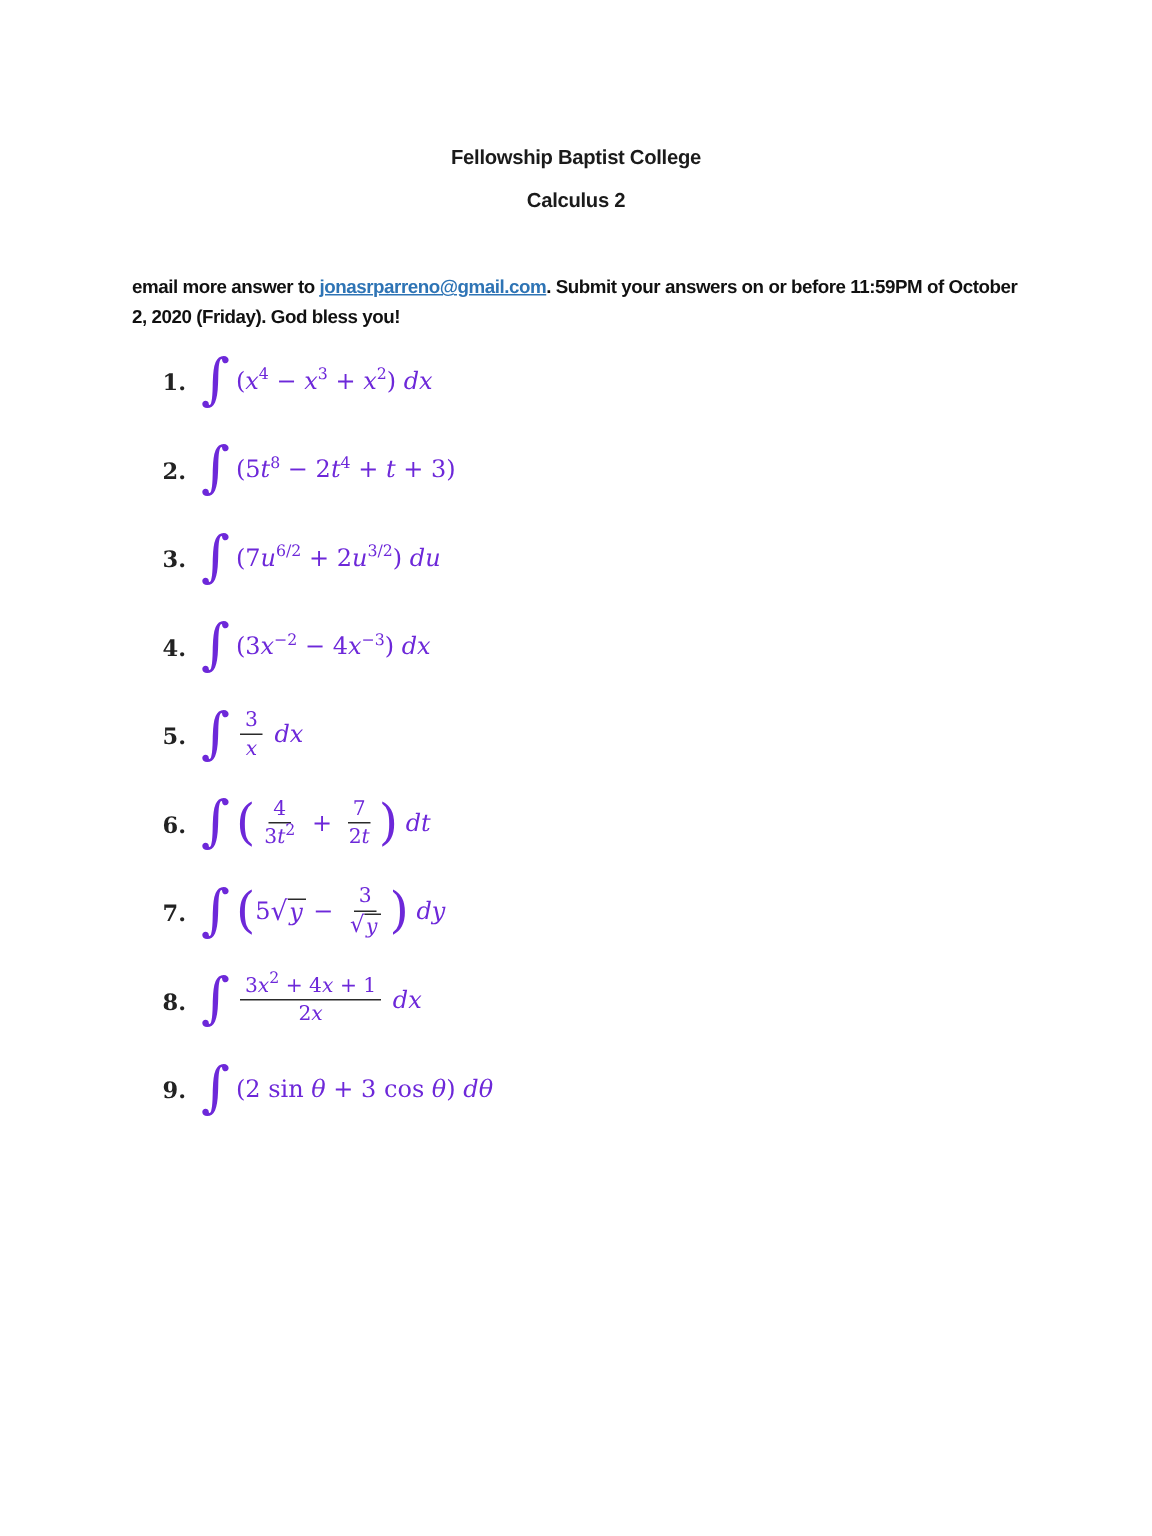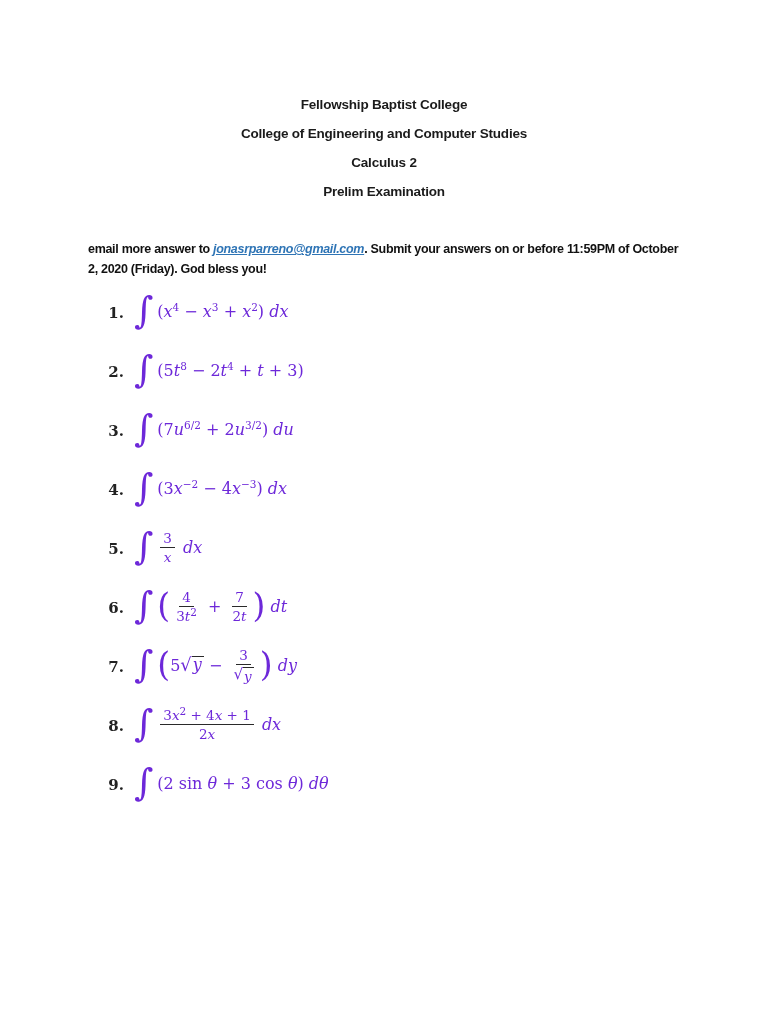--- a/index.html
+++ b/index.html
@@ -28,21 +28,20 @@
     font-weight: 700;
     font-size: 12.5px;
     line-height: 20px;
     letter-spacing: -0.3px;
     color: #111;
   }
   .email {
     color: #2e74b5;
     text-decoration: underline;
     cursor: pointer;
-    font-style: italic;
   }
 
   
   .problems { margin: 4px 0 0 96px; }
   .prow { display: flex; align-items: center; height: 59px; }
   .pnum {
     width: 28px;
     text-align: right;
     margin-right: 10px;
     font-family: "DejaVu Serif", serif;
@@ -100,23 +99,21 @@
   .msqrt > .rad { font-size: 1.12em; line-height: 1; font-style: normal; }
   .msqrt > .rbody { border-top: 1.2px solid #2a2a2a; padding: 0 2px 0 1px; }
 </style>
 </head>
 <body>
 
 <div class="page">
 
   <div class="doc-header">
     <p class="h-line">Fellowship Baptist College</p>
-    <p class="h-line">College of Engineering and Computer Studies</p>
     <p class="h-line">Calculus 2</p>
-    <p class="h-line">Prelim Examination</p>
   </div>
 
   <p class="direction"><br><span>email more answer to </span><a class="email" href="#">jonasrparreno@gmail.com</a><span>. Submit your answers on or before 11:59PM of October</span><br><span>2, 2020 (Friday). God bless you!</span></p>
 
   <div class="problems">
   <div class="prow">
     <span class="pnum">1.</span>
     <span class="pmath"><span class="mint">∫</span><span class="mrm">(</span><span class="mit">x</span><sup class="msup"><span class="mrm">4</span></sup><span class="mrm"> − </span><span class="mit">x</span><sup class="msup"><span class="mrm">3</span></sup><span class="mrm"> + </span><span class="mit">x</span><sup class="msup"><span class="mrm">2</span></sup><span class="mrm">) </span><span class="mit">dx</span></span>
   </div>
 

